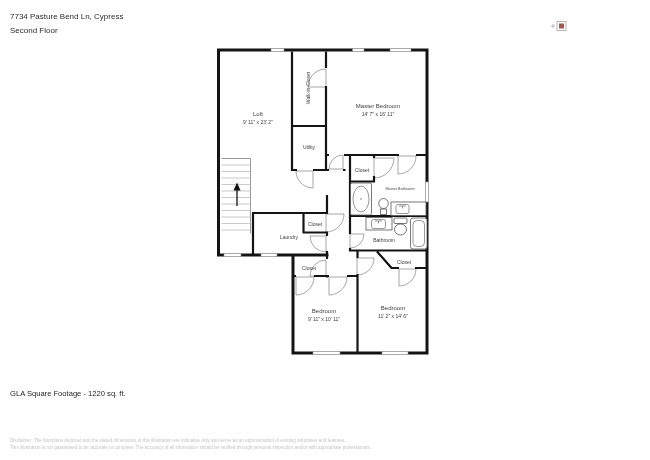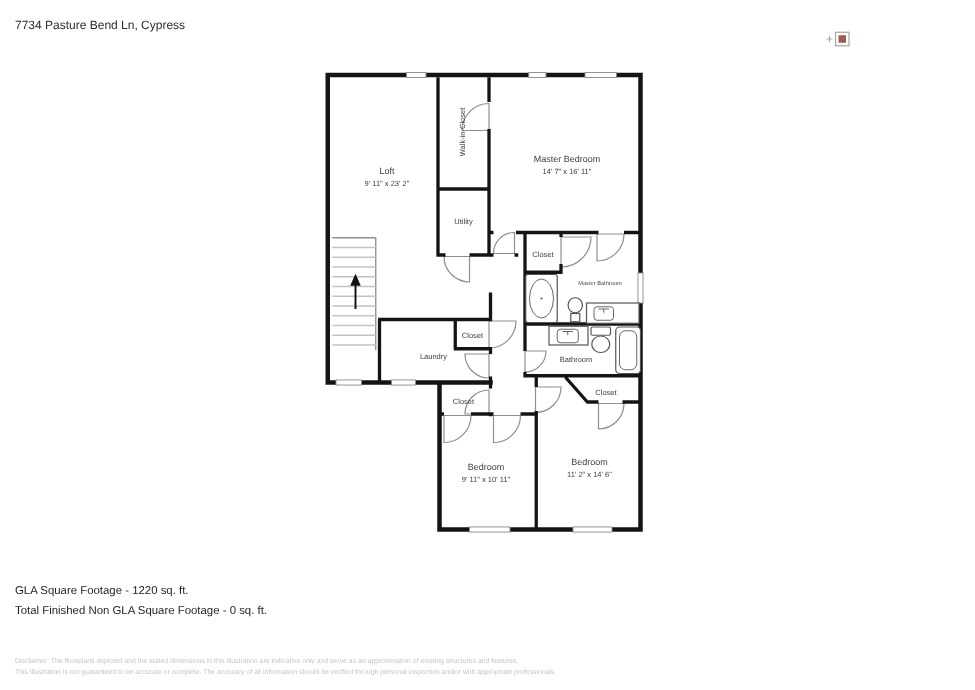--- a/index.html
+++ b/index.html
@@ -23,20 +23,21 @@
   .sm{fill:#3e3e3e;font-size:5px;text-anchor:middle;font-family:"Liberation Sans",sans-serif;}
   .xs{fill:#4a4a4a;font-size:3.8px;text-anchor:middle;font-family:"Liberation Sans",sans-serif;}
 </style>
 </head>
 <body>
 
 <div id="page">
 
   <div id="header">
     <div>7734 Pasture Bend Ln, Cypress</div>
+    <div>Second Floor</div>
   </div>
 
   <svg id="logo" viewBox="0 0 18 12">
     <path d="M1,6 h4 M3,4 v4" stroke="#aaa" stroke-width="0.8" fill="none"></path>
     <rect x="7" y="1.5" width="9" height="9" fill="#fff" stroke="#b0a0a0" stroke-width="0.8"></rect>
     <rect x="9" y="3.5" width="5" height="5" fill="#9b5a52"></rect>
   </svg>
 
   <svg width="650" height="460" viewBox="0 0 650 460">
 
@@ -144,21 +145,20 @@
       </g>
       <g>
         <text class="lbl" x="393" y="310">Bedroom</text>
         <text class="dim" x="393" y="318">11' 2" x 14' 6"</text>
       </g>
     </g>
   </svg>
 
   <div id="summary">
     <div>GLA Square Footage - 1220 sq. ft.</div>
-    <div>Total Finished Non GLA Square Footage - 0 sq. ft.</div>
   </div>
 
   <div id="disclaimer">
     <div>Disclaimer: The floorplans depicted and the stated dimensions in this illustration are indicative only and serve as an approximation of existing structures and features.</div>
     <div>This illustration is not guaranteed to be accurate or complete. The accuracy of all information should be verified through personal inspection and/or with appropriate professionals.</div>
   </div>
 
 </div>
 
 </body></html>

